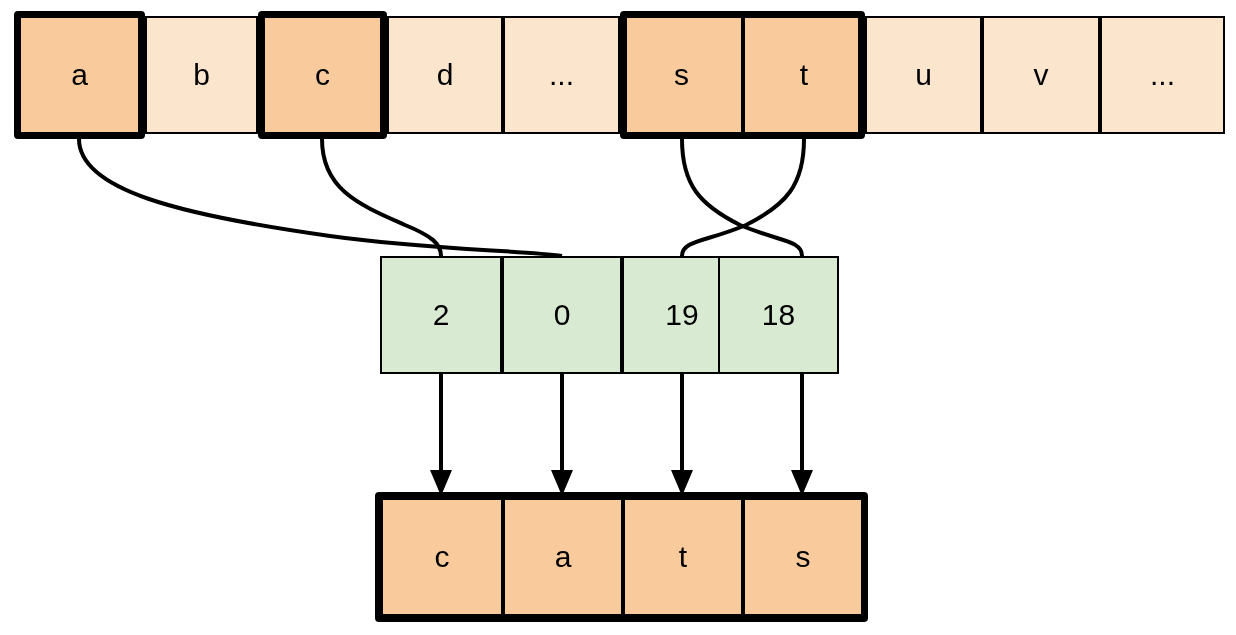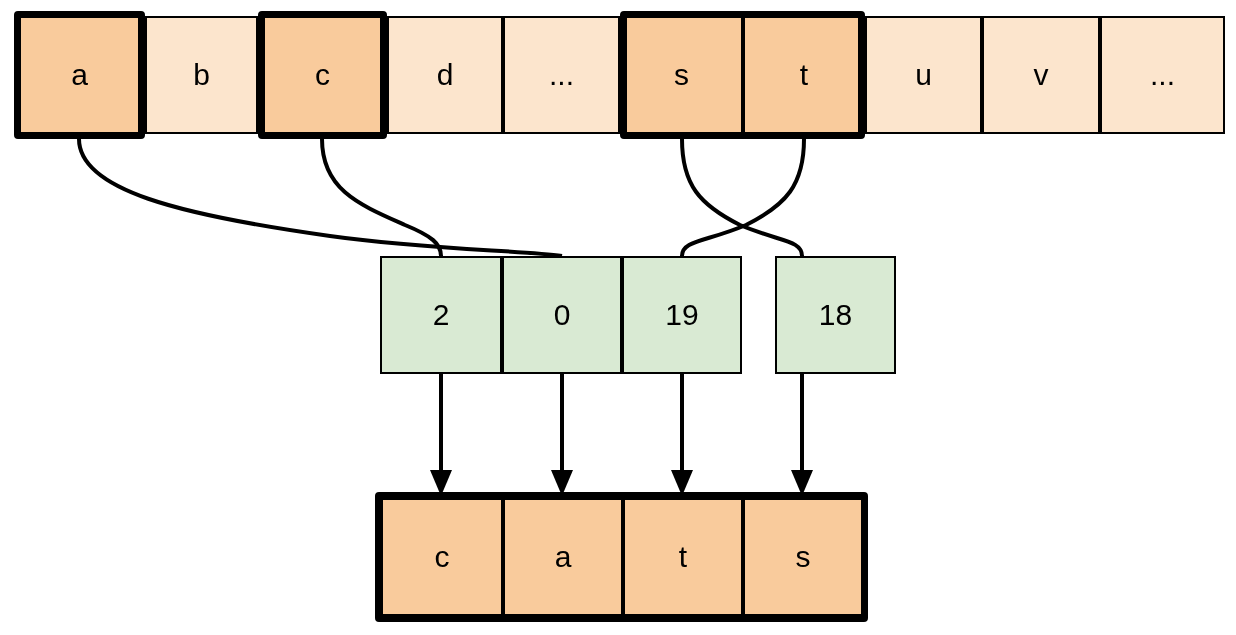--- a/index.html
+++ b/index.html
@@ -111,21 +111,21 @@
 
     <div class="emph-frame" style="left:14px;  top:11px; width:131px; height:128px;"></div>
     <div class="emph-frame" style="left:258px; top:11px; width:129px; height:128px;"></div>
     <div class="emph-frame" style="left:620px; top:11px; width:245px; height:128px;"></div>
   </div>
 
   <div>
     <div class="cell index-cell" style="left:380px; width:122px;">2</div>
     <div class="cell index-cell" style="left:502px; width:120px;">0</div>
     <div class="cell index-cell" style="left:622px; width:120px;text-align:right;">19</div>
-    <div class="cell index-cell" style="left:775px; width:121px;">18</div>
+    <div class="cell index-cell" style="left:718px; width:121px;">18</div>
   </div>
 
   <div>
     <div class="cell result-cell" style="left:381px; width:122px;">c</div>
     <div class="cell result-cell" style="left:503px; width:120px;">a</div>
     <div class="cell result-cell" style="left:623px; width:120px;">t</div>
     <div class="cell result-cell" style="left:743px; width:120px;">s</div>
     <div class="emph-frame" style="left:375px; top:492px; width:493px; height:130px;"></div>
   </div>
 

